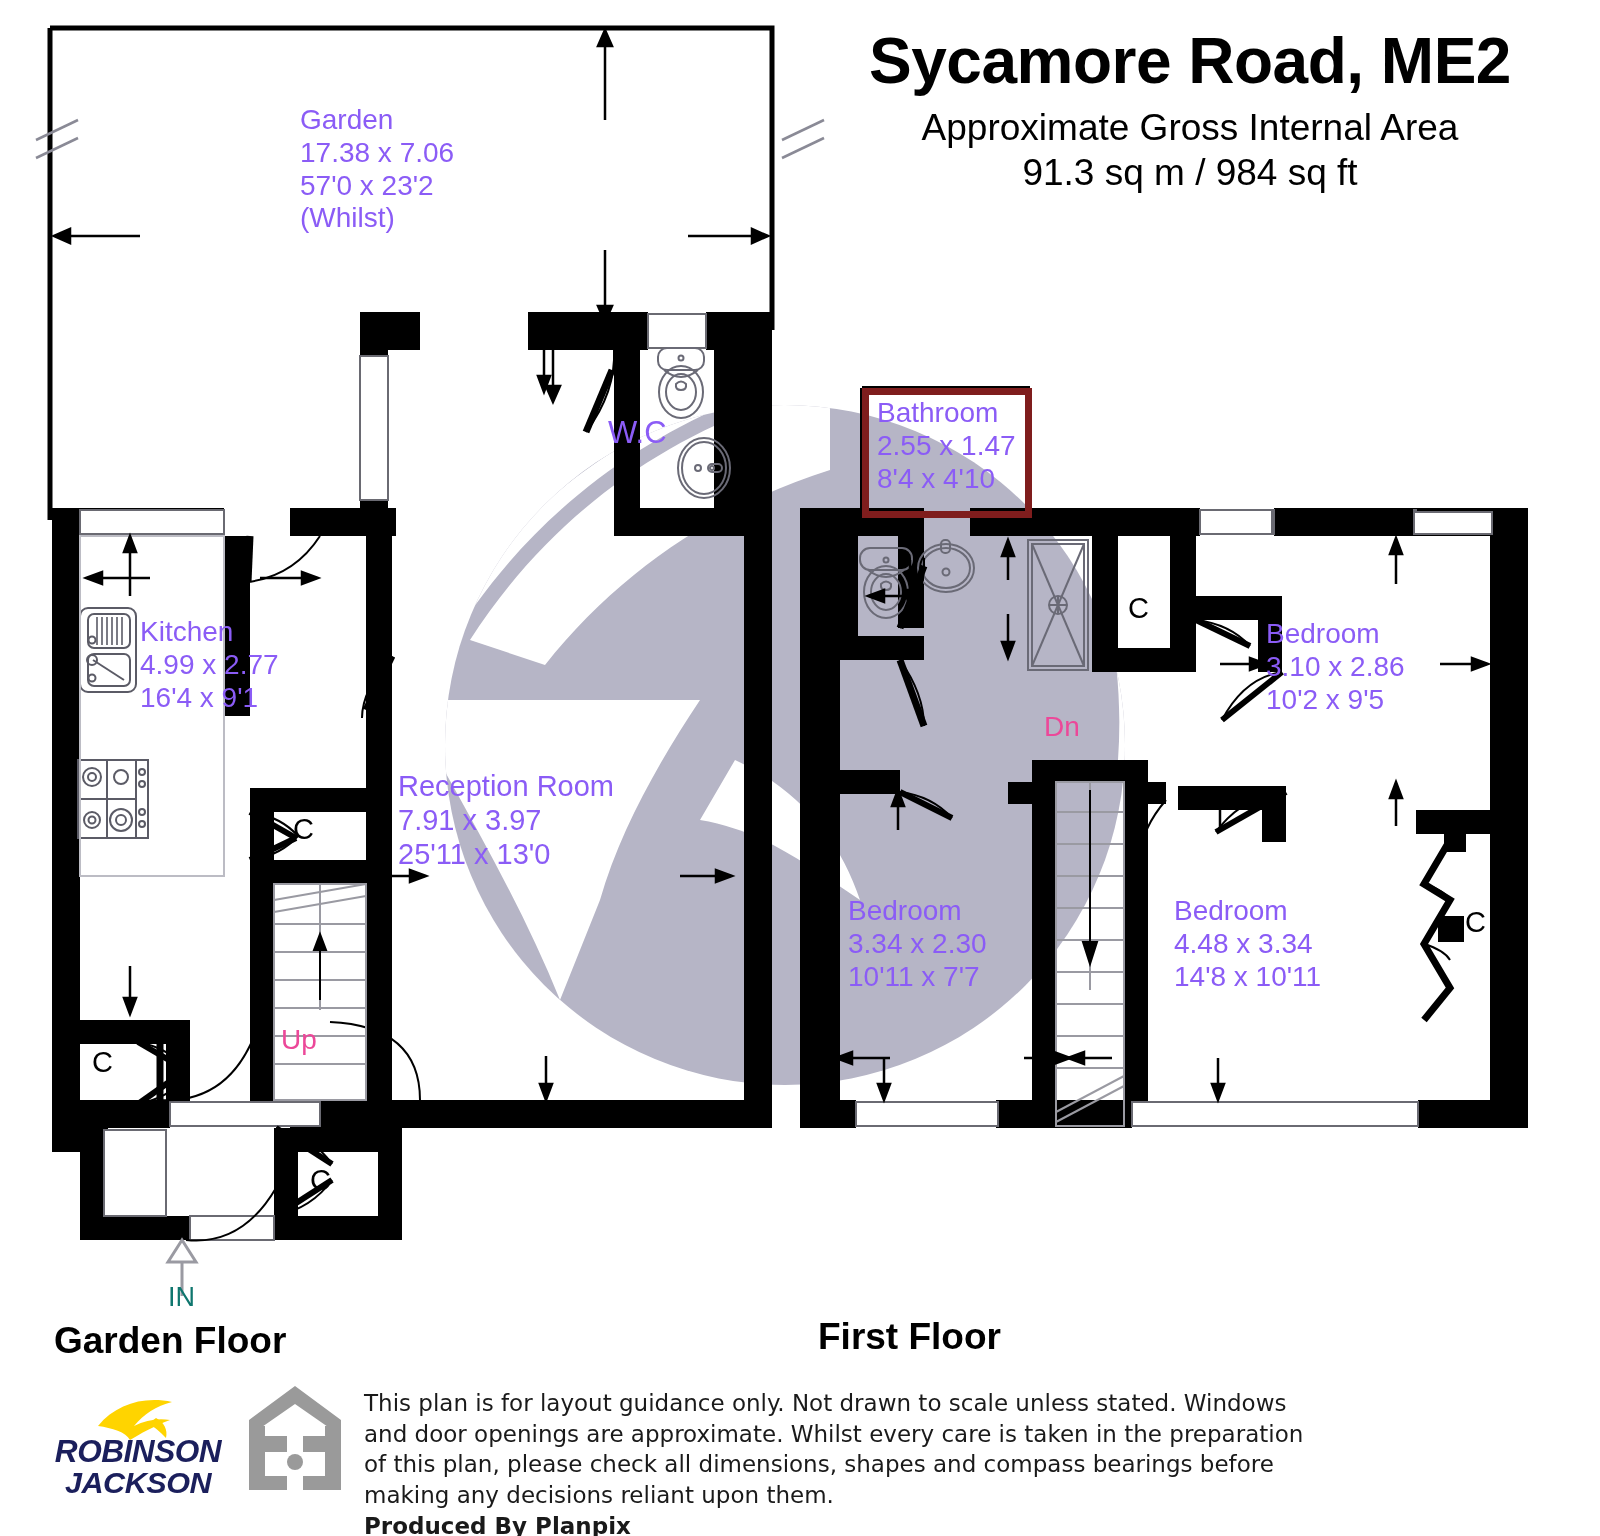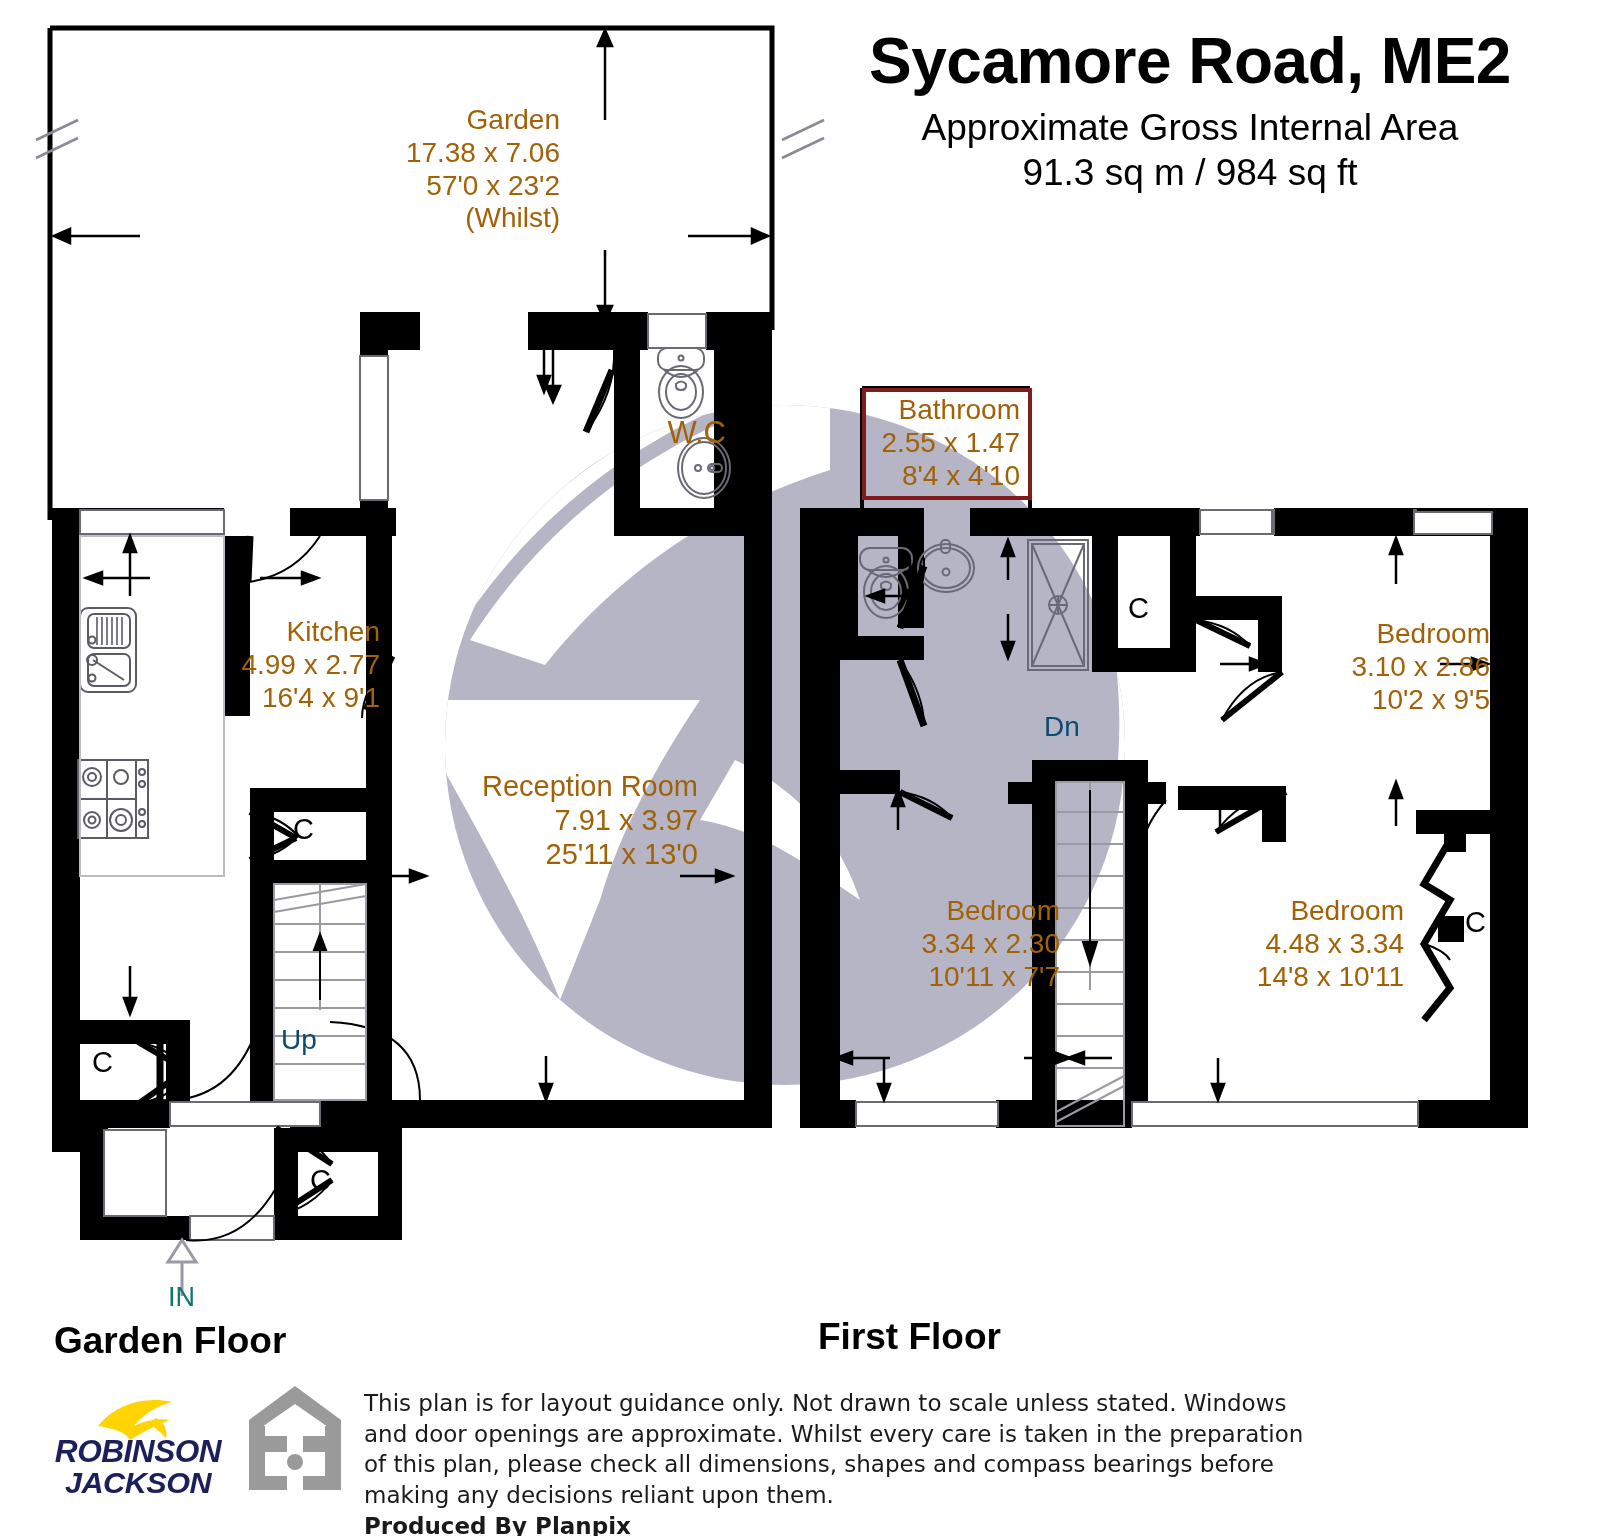--- a/index.html
+++ b/index.html
@@ -34,44 +34,44 @@
     font-size: 37px;
     color: #000;
     line-height: 1.22;
     margin-top: 10px;
   }
   
   #plan { position: absolute; left: 0; top: 0; }
   
   .lbl {
     position: absolute;
-    text-align: right;
-    color: #a16207;
+    text-align: left;
+    color: #8b5cf6;
     line-height: 1.17;
     white-space: nowrap;
     pointer-events: none;
   }
   .lbl .n { font-size: 28px; }
   .lbl .d { font-size: 28px; }
   .lbl.big .n, .lbl.big .d { font-size: 29px; }
   .boxed {
     background: rgba(255,255,255,0.0);
-    border: 4px solid #7f1d1d;
-    padding: 2px 8px 4px 8px;
+    border: 7px solid #7f1d1d;
+    padding: 2px 8px 16px 8px;
   }
   .cchar {
     position: absolute;
     font-size: 29px;
     color: #000;
     line-height: 1;
   }
   .tag {
     position: absolute;
     font-size: 28px;
-    color: #0c4a6e;
+    color: #ec4899;
     line-height: 1;
   }
   
   .floorcap {
     position: absolute;
     font-size: 37px;
     font-weight: bold;
     color: #000;
   }
   

